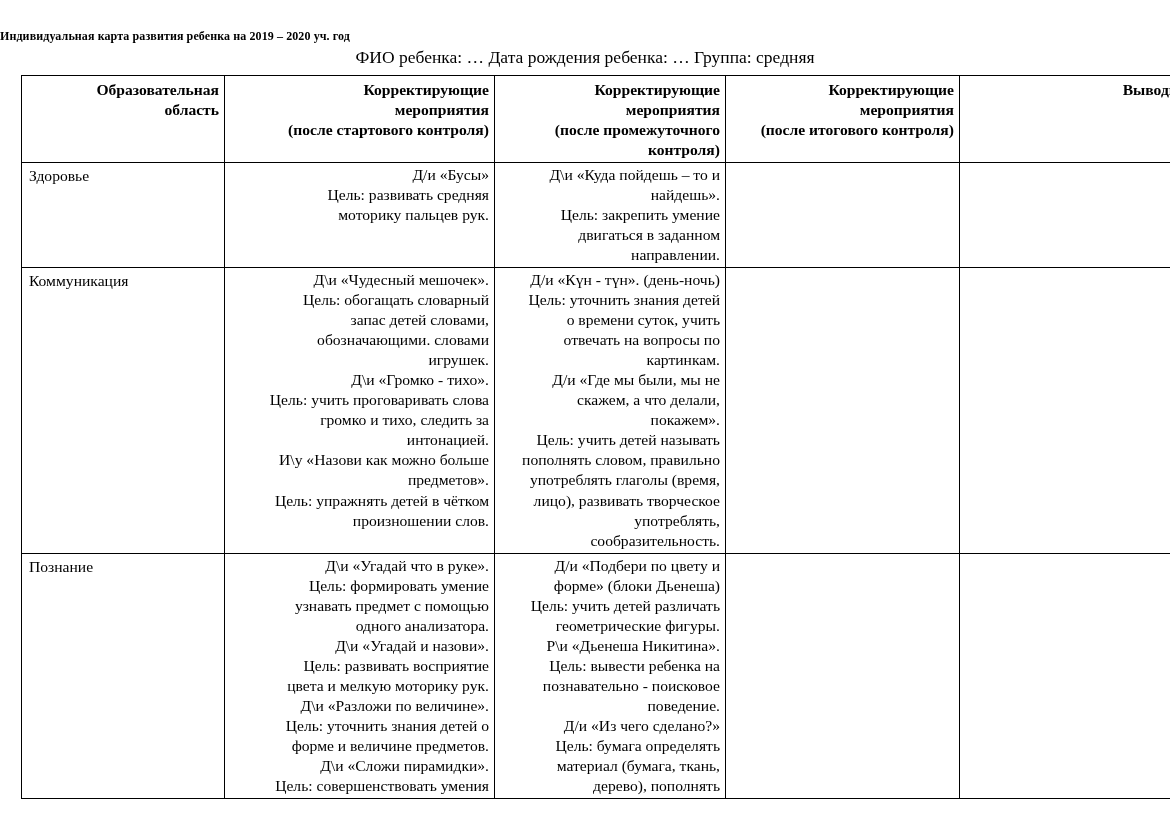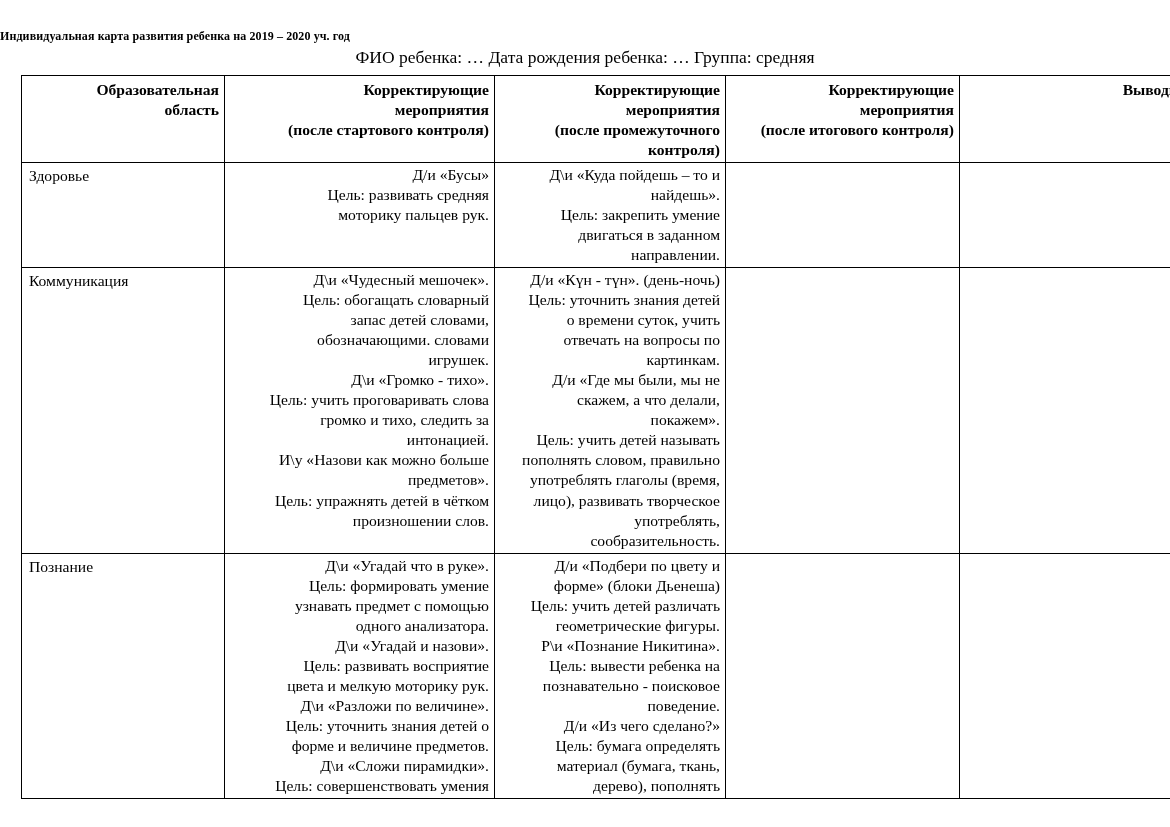--- a/index.html
+++ b/index.html
@@ -199,21 +199,21 @@
           <span class="cell-line">Цель: уточнить знания детей о</span>
           <span class="cell-line">форме и величине предметов.</span>
           <span class="cell-line">Д\и «Сложи пирамидки».</span>
           <span class="cell-line">Цель: совершенствовать умения</span>
         </td>
         <td class="col-mid">
           <span class="cell-line">Д/и «Подбери по цвету и</span>
           <span class="cell-line">форме» (блоки Дьенеша)</span>
           <span class="cell-line">Цель: учить детей различать</span>
           <span class="cell-line">геометрические фигуры.</span>
-          <span class="cell-line">Р\и «Познание Никитина».</span>
+          <span class="cell-line">Р\и «Дьенеша Никитина».</span>
           <span class="cell-line">Цель: вывести ребенка на</span>
           <span class="cell-line">познавательно - поисковое</span>
           <span class="cell-line">поведение.</span>
           <span class="cell-line">Д/и «Из чего сделано?»</span>
           <span class="cell-line">Цель: бумага определять</span>
           <span class="cell-line">материал (бумага, ткань,</span>
           <span class="cell-line">дерево), пополнять</span>
         </td>
         <td class="col-final"></td>
         <td class="col-concl"></td>

